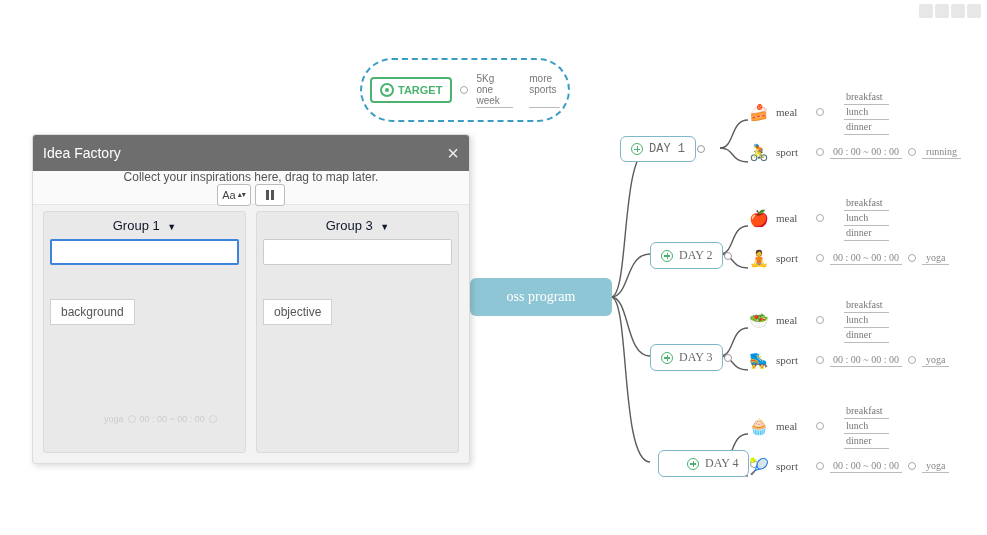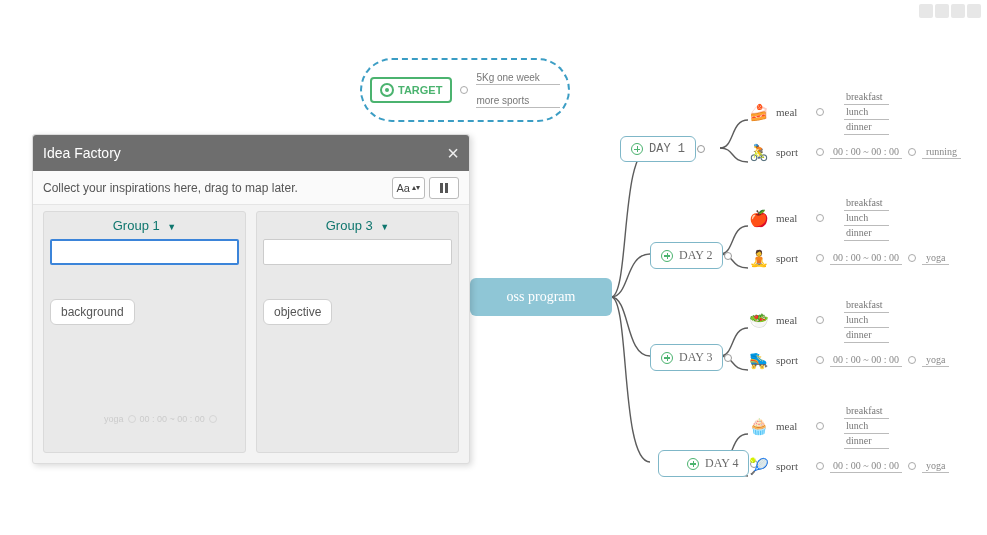--- a/index.html
+++ b/index.html
@@ -44,26 +44,27 @@
     padding: 0 10px;
     font-size: 14px;
     border-radius: 3px 3px 0 0;
   }
   .panel-header .close {
     font-size: 20px; line-height: 1; cursor: pointer;
     color: #eee;
   }
   .panel-toolbar {
     height: 34px;
-    display: flex; align-items: center; justify-content: space-between;
+    display: flex; align-items: center; justify-content: center;
     padding: 0 10px;
     font-size: 12px;
     color: #555;
     border-bottom: 1px solid #e5e5e5;
     background: #fafafa;
+    flex-direction: column;
   }
   .tool-buttons { display: flex; gap: 4px; }
   .tool-btn {
     border: 1px solid #bbb;
     border-radius: 3px;
     background: #fff;
     height: 22px;
     min-width: 30px;
     display: flex; align-items: center; justify-content: center;
     font-size: 11px; color: #444;
@@ -83,39 +84,39 @@
     flex: 1;
     background: #e9e9e9;
     border: 1px solid #dadada;
     border-radius: 3px;
     padding: 6px;
     position: relative;
     overflow: hidden;
   }
   .group-title {
     text-align: center;
-    font-size: 13px; color: #0f766e;
+    font-size: 13px; color: #0f172a;
     margin-bottom: 6px;
   }
   .group-title .caret { font-size: 9px; margin-left: 4px; }
   .group-input {
     width: 100%; height: 26px;
     border: 1px solid #ccc;
     border-radius: 2px;
     padding: 0 6px;
     font-size: 12px;
     background: #fff;
   }
   .group-col.active .group-input { border: 2px solid #3b84d9; }
   .idea-chip {
     display: inline-block;
     margin-top: 34px;
     background: #fff;
     border: 1px solid #d0d0d0;
-    border-radius: 6px;
+    border-radius: 0;
     padding: 5px 10px;
     font-size: 12px;
     color: #555;
   }
   .ghost-row {
     position: absolute;
     left: 60px; bottom: 28px;
     font-size: 9px; color: #bfbfbf;
     display: flex; align-items: center; gap: 4px;
     opacity: .7;
@@ -157,21 +158,21 @@
   }
   .target-badge .ticon::after {
     content:''; position:absolute; left:3px; top:3px; width:4px; height:4px;
     background:#4bb36f; border-radius:50%;
   }
   .target-dot {
     width: 8px; height: 8px;
     border: 1px solid #aaa; border-radius: 50%;
     background: #fff;
   }
-  .target-lines { display: flex; flex-direction: column; gap: 10px; flex:1; }
+  .target-lines { display: flex; flex-direction: row; gap: 16px; flex:1; }
   .target-line {
     font-size: 10px; color: #777;
     border-bottom: 1px solid #bbb;
     padding-bottom: 1px;
   }
 
   
   .center-node {
     position: absolute;
     left: 470px; top: 278px;

